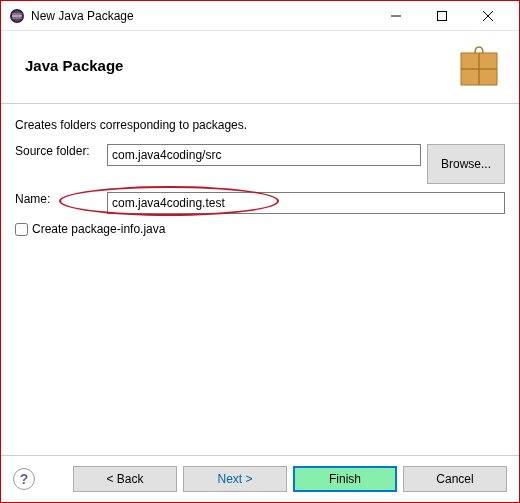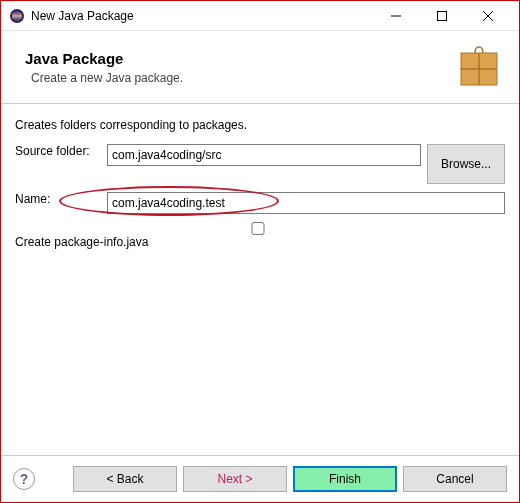--- a/index.html
+++ b/index.html
@@ -109,22 +109,22 @@
       margin-left: 6px;
       width: 78px;
       height: 40px;
       background: #e1e1e1;
       border: 1px solid #adadad;
       font-size: 12px;
       color: #000;
     }
     .checkbox-row {
       display: flex;
+      align-items: center;
       margin-top: 6px;
-      flex-direction: column;
     }
     .checkbox-row input {
       margin-right: 4px;
     }
     .name-input-wrap {
       flex: 1;
       position: relative;
     }
     .name-input-wrap input {
       width: 100%;
@@ -162,21 +162,21 @@
     .footer-btn {
       width: 104px;
       height: 26px;
       margin-left: 6px;
       background: #e1e1e1;
       border: 1px solid #adadad;
       font-size: 12px;
       color: #000;
     }
     .footer-btn:disabled {
-      color: #be185d;
+      color: #0369a1;
     }
     .footer-btn.finish {
       border: 2px solid #0078d7;
       background: #86efac;
     }
   </style>
 </head>
 <body>
 
 <div class="window">
@@ -208,21 +208,20 @@
             <line x1="0" y1="0" x2="10" y2="10" stroke="#000" stroke-width="1"></line>
             <line x1="10" y1="0" x2="0" y2="10" stroke="#000" stroke-width="1"></line>
           </svg>
       </div>
     </div>
   </div>
 
   <div class="header">
     <div class="header-text">
       <h1>Java Package</h1>
-      <p>Create a new Java package.</p>
     </div>
     <div class="header-icon">
       <svg width="48" height="48" viewBox="0 0 48 48">
         <rect x="6" y="10" width="36" height="32" fill="#dca24f" stroke="#a87628" stroke-width="1"></rect>
         <line x1="24" y1="10" x2="24" y2="42" stroke="#a87628" stroke-width="1.5"></line>
         <line x1="6" y1="26" x2="42" y2="26" stroke="#a87628" stroke-width="1.5"></line>
         <path d="M20 10 C20 6 22 4 24 4 C26 4 28 6 28 10" fill="none" stroke="#a87628" stroke-width="1.5"></path>
       </svg>
     </div>
   </div>

